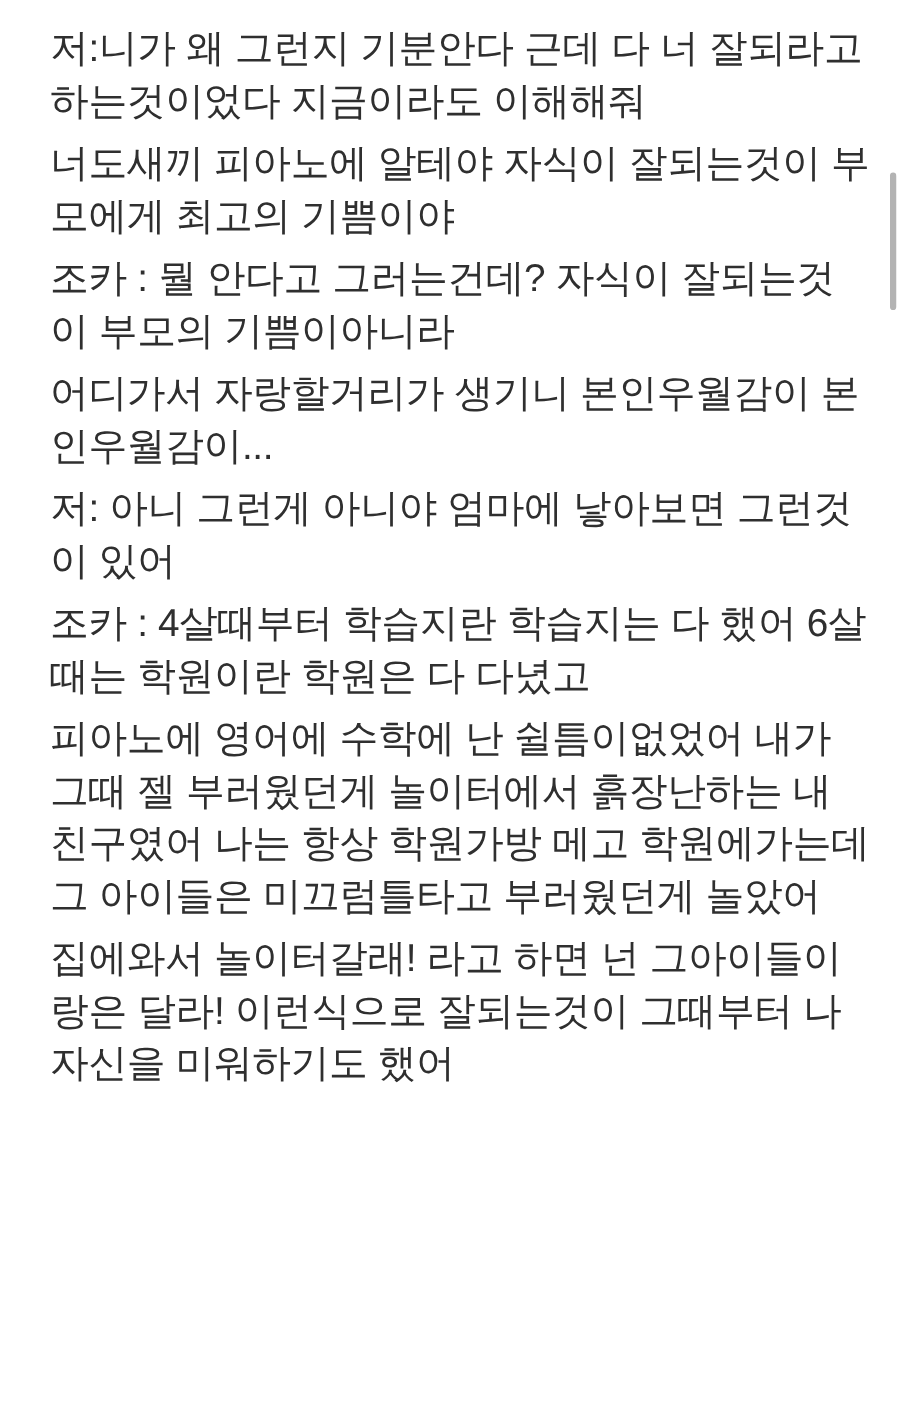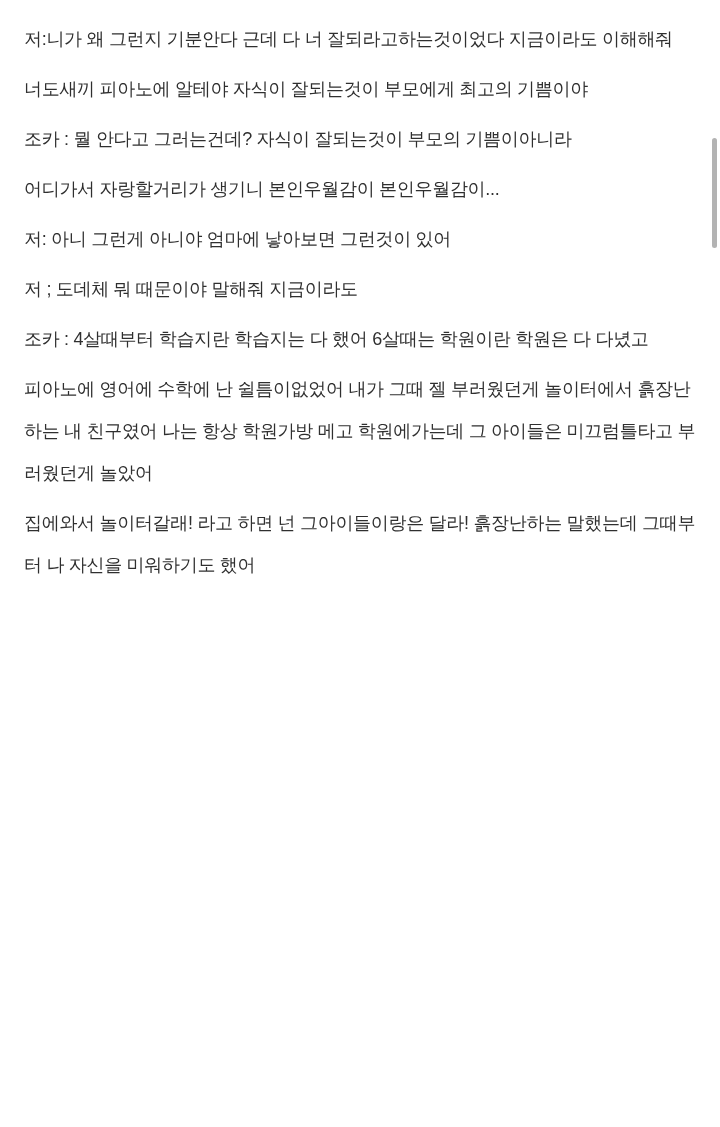--- a/index.html
+++ b/index.html
@@ -19,24 +19,24 @@
     height: 1127px;
     background: #ffffff;
     box-sizing: border-box;
   }
   #content {
     padding: 18px 24px 0 24px;
     box-sizing: border-box;
   }
   .para {
     color: #2f2f2f;
-    font-size: 18px;
+    font-size: 31px;
     line-height: 42px;
     letter-spacing: -0.3px;
-    margin: 0 0 8px 0;
+    margin: 0 0 8px 16px;
     word-break: break-all;
     font-weight: 400;
   }
   .para:last-child {
     margin-bottom: 0;
   }
   
   #scrollbar {
     position: absolute;
     top: 0;
@@ -58,21 +58,20 @@
 </head>
 <body>
 
 <div id="page">
   <div id="content">
     <p class="para">저:니가 왜 그런지 기분안다 근데 다 너 잘되라고하는것이었다 지금이라도 이해해줘</p>
     <p class="para">너도새끼 피아노에 알테야 자식이 잘되는것이 부모에게 최고의 기쁨이야</p>
     <p class="para">조카 : 뭘 안다고 그러는건데? 자식이 잘되는것이 부모의 기쁨이아니라</p>
     <p class="para">어디가서 자랑할거리가 생기니 본인우월감이 본인우월감이...</p>
     <p class="para">저: 아니 그런게 아니야 엄마에 낳아보면 그런것이 있어</p>
-    <p class="para">저 ; 도데체 뭐 때문이야 말해줘 지금이라도</p>
     <p class="para">조카 : 4살때부터 학습지란 학습지는 다 했어 6살때는 학원이란 학원은 다 다녔고</p>
     <p class="para">피아노에 영어에 수학에 난 쉴틈이없었어 내가 그때 젤 부러웠던게 놀이터에서 흙장난하는 내 친구였어 나는 항상 학원가방 메고 학원에가는데 그 아이들은 미끄럼틀타고 부러웠던게 놀았어</p>
-    <p class="para">집에와서 놀이터갈래! 라고 하면 넌 그아이들이랑은 달라! 흙장난하는 말했는데 그때부터 나 자신을 미워하기도 했어</p>
+    <p class="para">집에와서 놀이터갈래! 라고 하면 넌 그아이들이랑은 달라! 이런식으로 잘되는것이 그때부터 나 자신을 미워하기도 했어</p>
   </div>
   <div id="scrollbar">
     <div id="scrollthumb"></div>
   </div>
 </div>
 
 </body></html>

